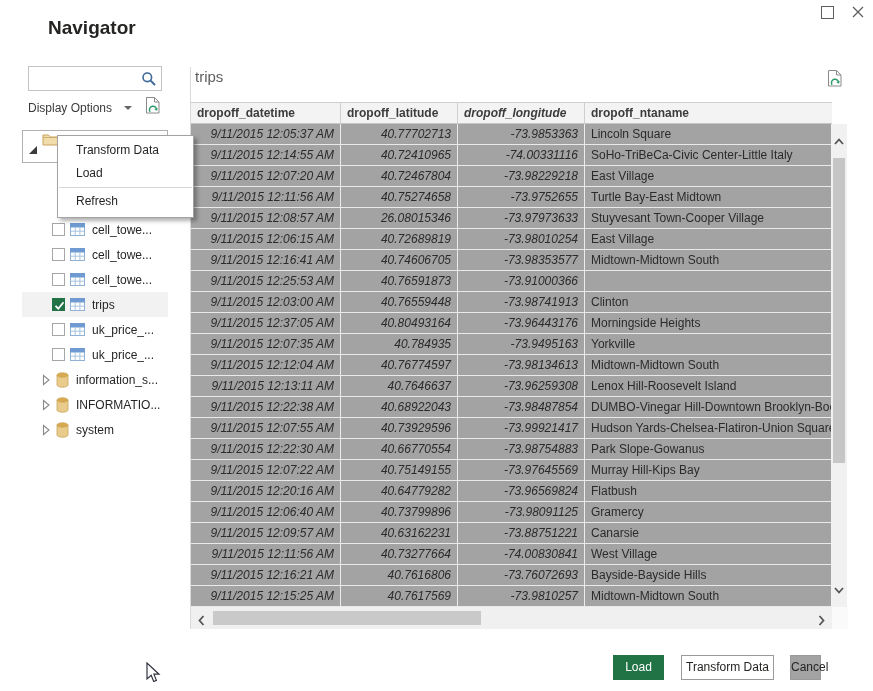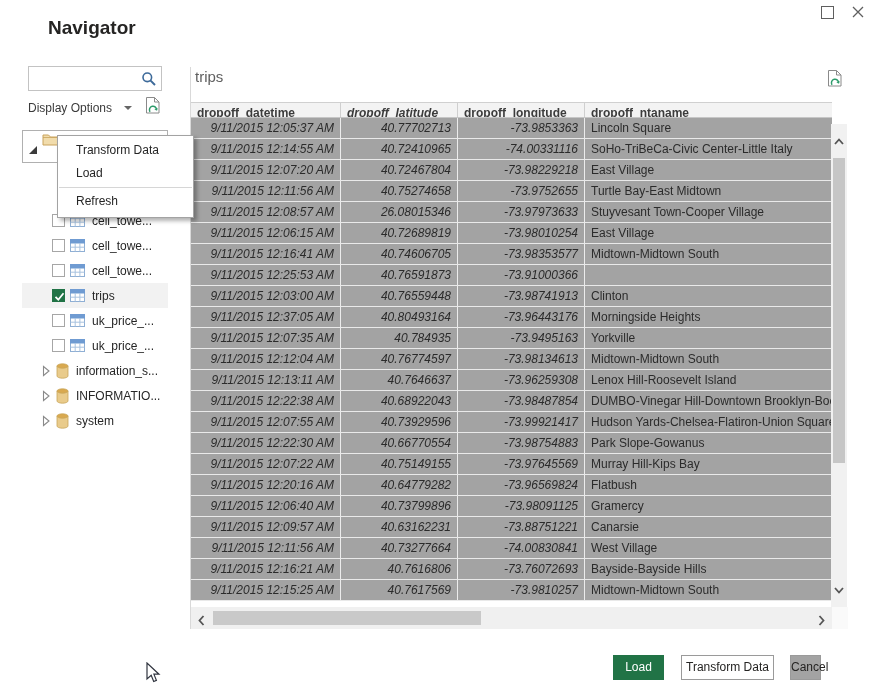--- a/index.html
+++ b/index.html
@@ -24,46 +24,46 @@
   .tree-root { position:absolute; left:22px; top:130px; width:146px; height:33px; border:1px solid #b0b0b0; background:#fff; z-index:5; }
   .root-arrow { position:absolute; left:5px; top:10px; }
   .root-folder { position:absolute; left:19px; top:1px; }
 
   
   .ctx-menu { position:absolute; left:57px; top:135px; width:137px; background:#fff; border:1px solid #a3a3a3; box-shadow:3px 3px 4px rgba(0,0,0,0.30); z-index:50; padding:3px 0 4px 0; }
   .ctx-item { height:23px; line-height:23px; padding-left:18px; font-size:12px; color:#262626; cursor:default; }
   .ctx-sep { border-top:1px solid #d6d6d6; margin:2px 1px; }
 
   
-  .tree { position:absolute; left:22px; top:208px; width:146px; z-index:1; }
+  .tree { position:absolute; left:22px; top:217px; width:146px; z-index:1; }
   .tree-row { height:25px; display:flex; align-items:center; font-size:12px; color:#262626; cursor:default; }
   .tree-row.selected { background:#f2f2f2; }
   .tree-row .pad-table { width:30px; flex:0 0 30px; }
   .tree-row .pad-db { width:20px; flex:0 0 20px; }
   .checkbox { width:13px; height:13px; border:1px solid #a6a6a6; background:#fff; flex:0 0 13px; position:relative; }
   .tree-row.checked .checkbox { background:#217346; border-color:#217346; }
   .check-mark { display:none; position:absolute; left:0; top:0; }
   .tree-row.checked .check-mark { display:block; }
   .tree-ico { margin-left:5px; flex:0 0 auto; display:flex; }
   .tree-label { margin-left:7px; white-space:nowrap; overflow:hidden; }
   .chev { flex:0 0 auto; display:flex; }
 
   
   .preview { position:absolute; left:190px; top:67px; width:657px; height:562px; border-left:1px solid #d9d9d9; }
   .preview-title { position:absolute; left:4px; top:1px; font-size:15px; color:#606060; }
   .refresh-ico-right { position:absolute; right:3px; top:2px; }
 
   .grid { position:absolute; left:0; top:35px; width:641px; }
-  .grid-header { display:flex; height:16px; background:#f3f3f3; border-top:1px solid #d0d0d0; border-bottom:1px solid #c6c6c6; }
+  .grid-header { display:flex; height:22px; background:#f3f3f3; border-top:1px solid #d0d0d0; border-bottom:1px solid #c6c6c6; }
   .gh-cell { font-size:12px; font-weight:bold; color:#3c3c3c; line-height:21px; padding-left:6px; border-right:1px solid #cfcfcf; white-space:nowrap; overflow:hidden; }
   .grid-row { display:flex; height:21px; border-bottom:1px solid #e9e9e9; background:#a3a3a3; }
   .gc { font-size:12px; color:#2b2b2b; line-height:20px; white-space:nowrap; overflow:hidden; border-right:1px solid #ececec; }
   .c0 { width:150px; flex:0 0 150px; }
-  .c1 { width:117px; flex:0 0 117px;font-style:italic; }
-  .c2 { width:127px; flex:0 0 127px; }
+  .c1 { width:117px; flex:0 0 117px; }
+  .c2 { width:127px; flex:0 0 127px;font-style:italic; }
   .c3 { flex:1 1 auto; border-right:none; }
   .num { text-align:right; padding-right:6px; font-style:italic; }
   .txt { text-align:left; padding-left:6px; }
 
   
   .vscroll { position:absolute; right:0; top:57px; width:16px; height:483px; background:#f1f1f1; }
   .vthumb { position:absolute; left:2px; top:34px; width:12px; height:305px; background:#c6c6c6; }
   .vup { position:absolute; left:3px; top:7px; }
   .vdown { position:absolute; left:3px; bottom:9px; }
   .hscroll { position:absolute; left:0; top:540px; width:641px; height:22px; background:#f0f0f0; }

